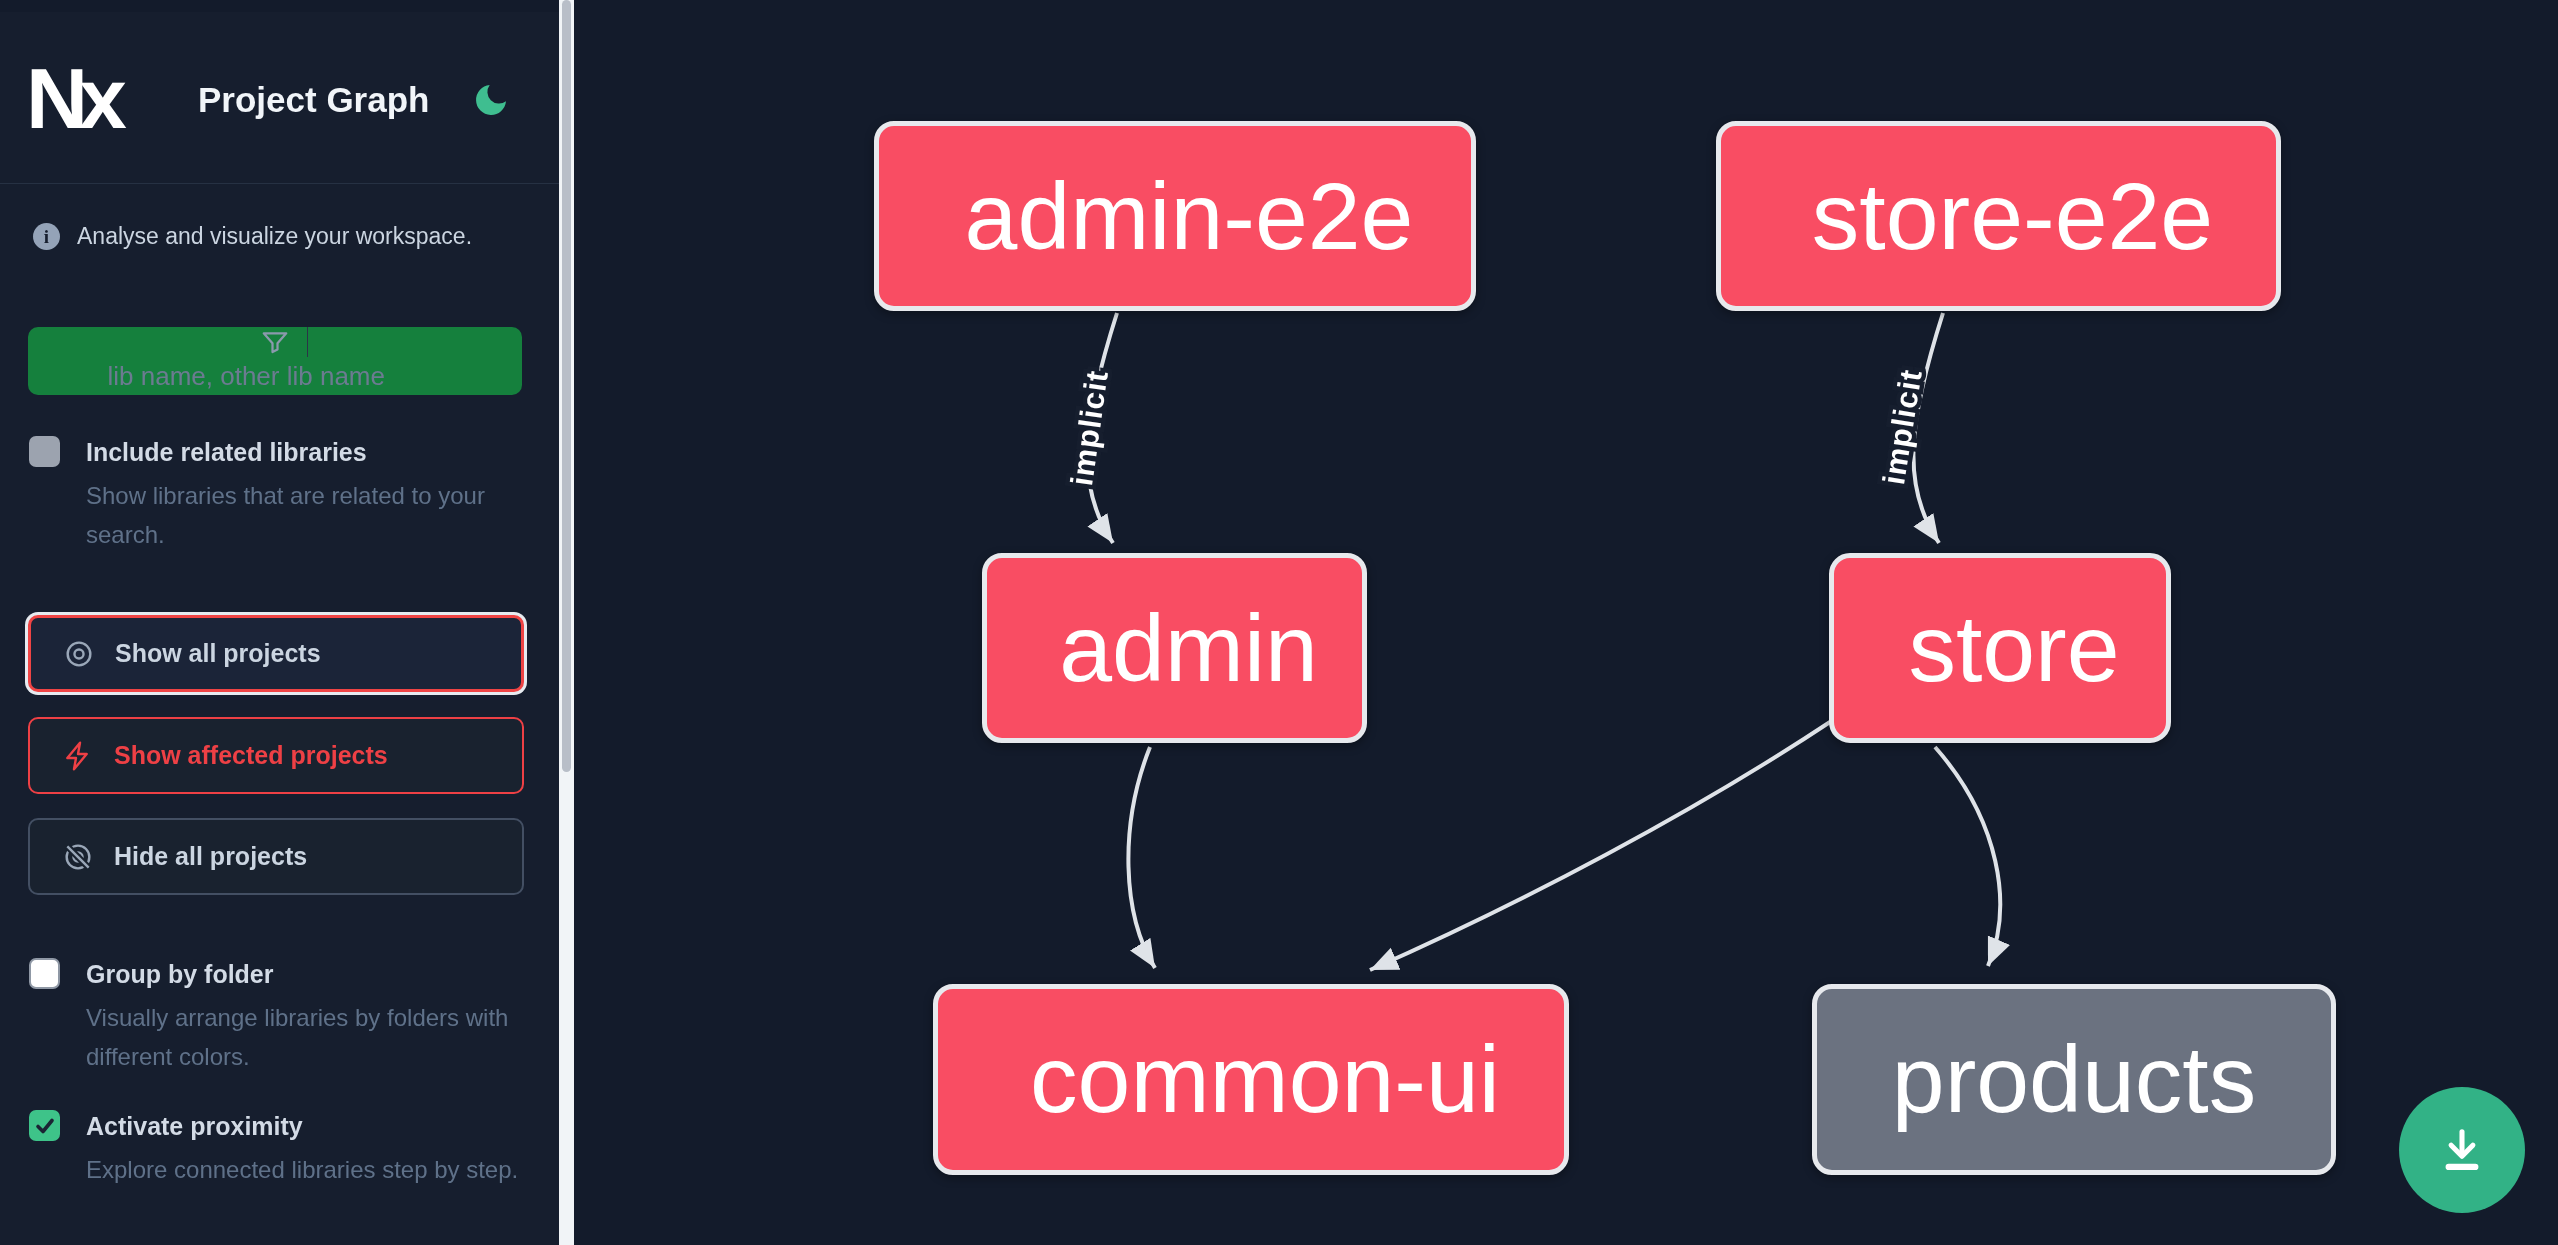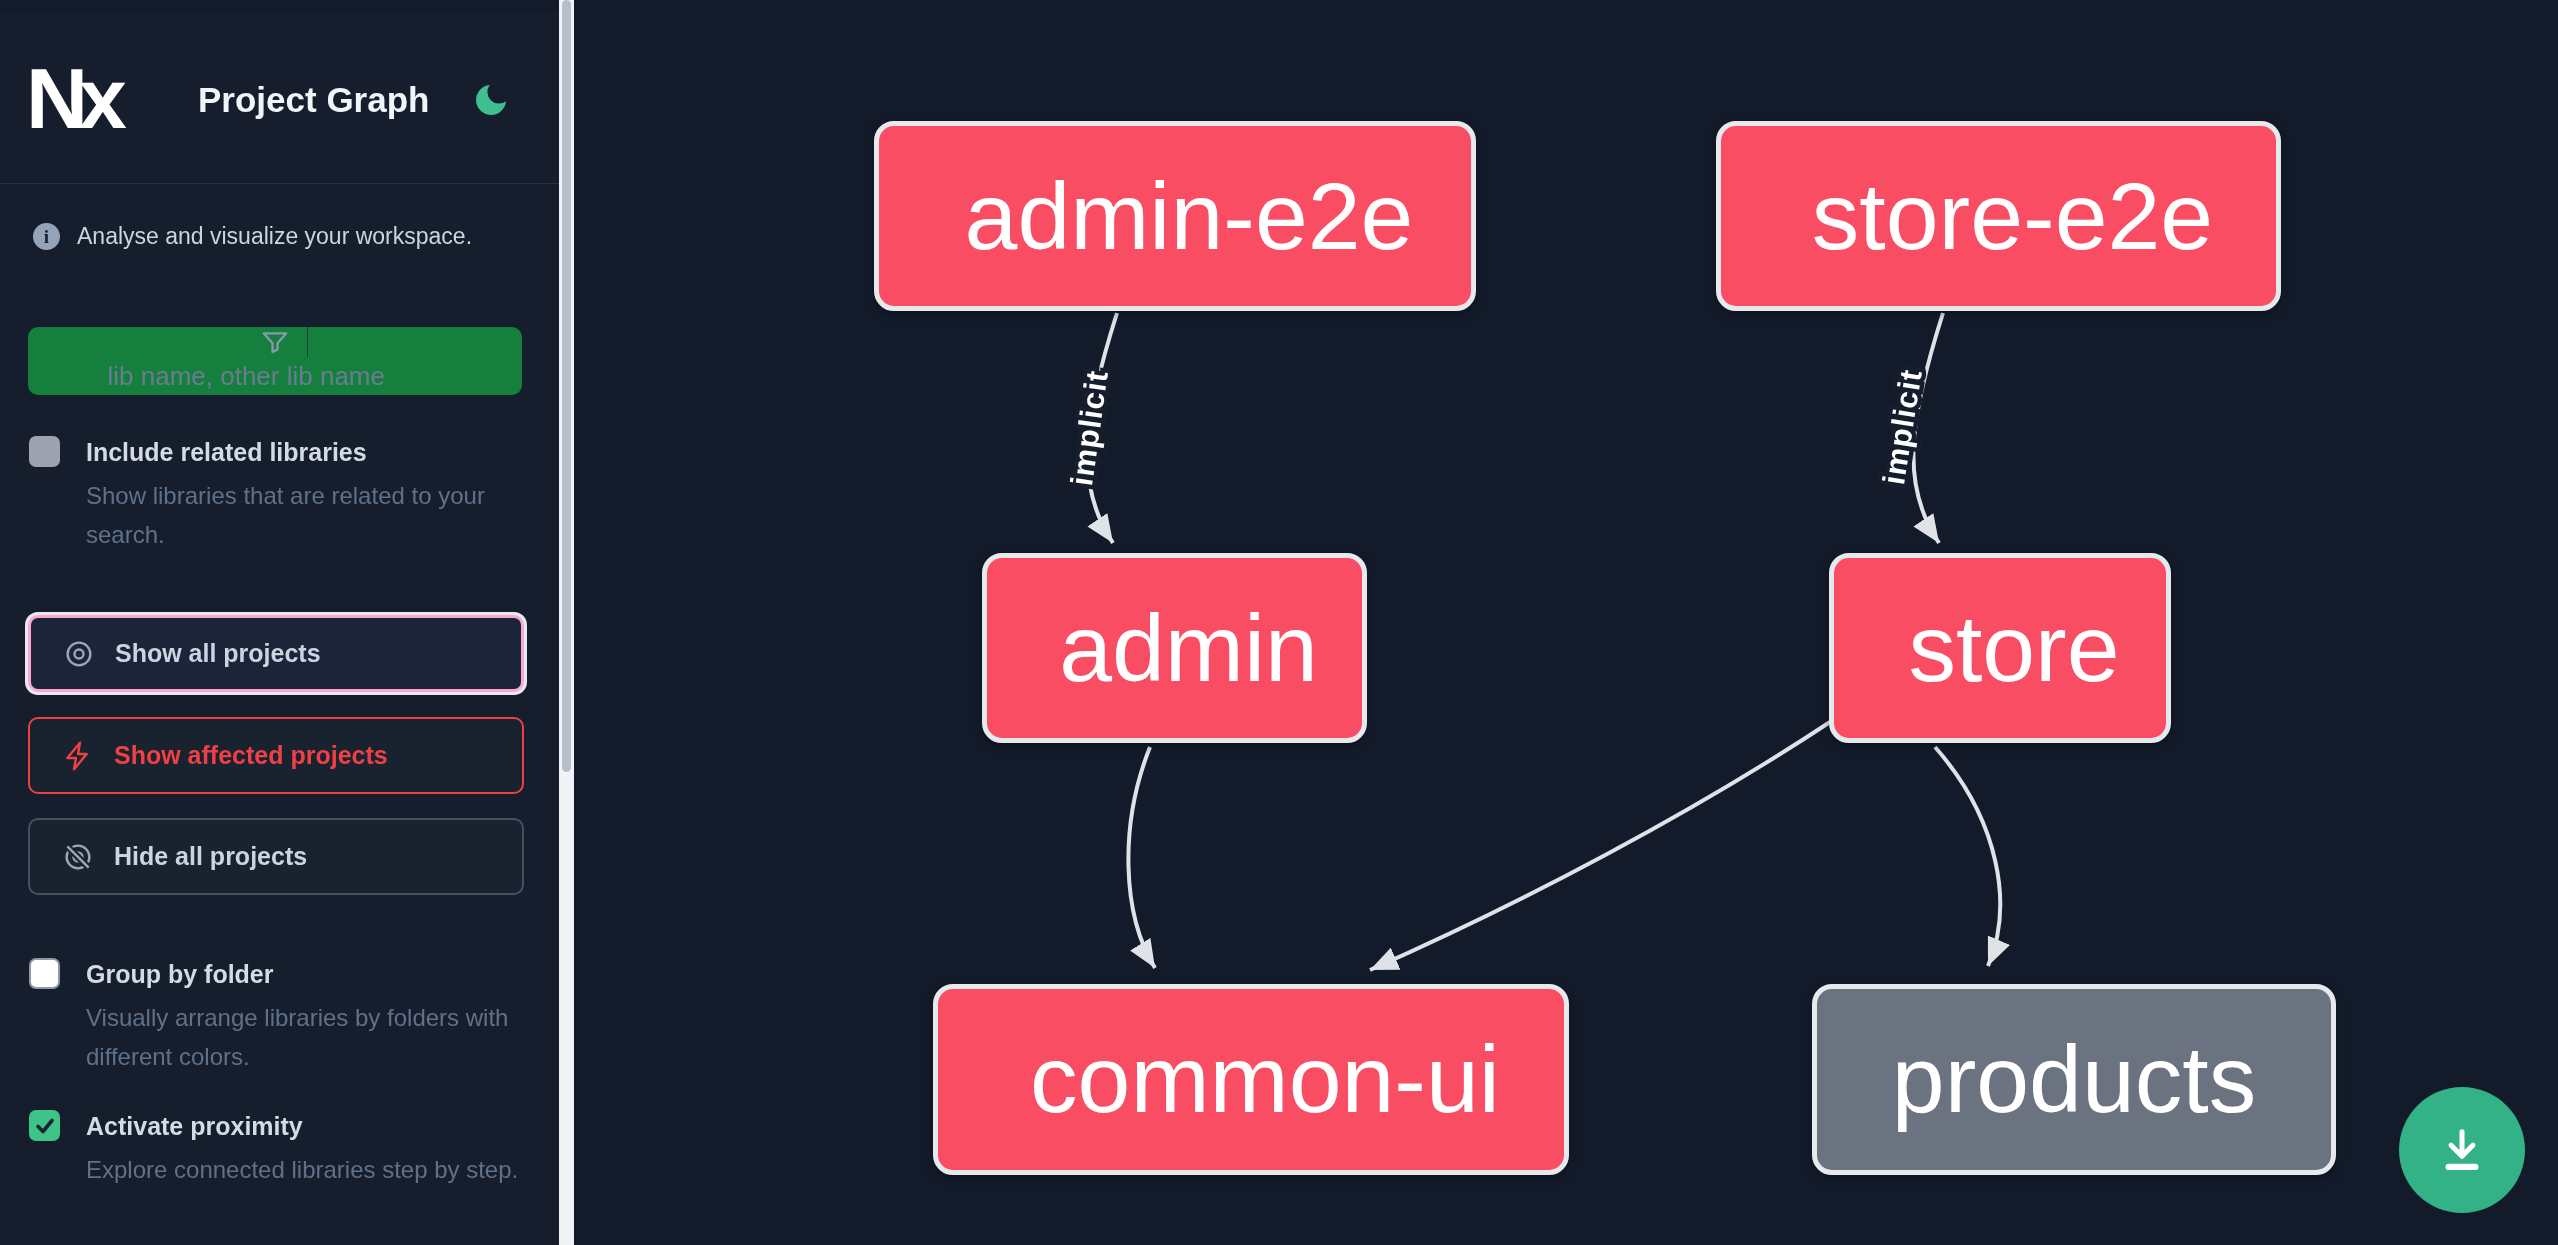--- a/index.html
+++ b/index.html
@@ -43,21 +43,21 @@
   .cb-green { background:#3ec389; display:flex; align-items:center; justify-content:center; }
   .check-label { position:absolute; left:57px; top:2px; font-size:25px;
     font-weight:600; color:#d3dbe6; white-space:nowrap; }
   .check-desc { position:absolute; left:57px; top:40px; width:436px;
     font-size:24px; line-height:39px; color:#5f7189; }
 
   .side-btn { position:absolute; left:28px; width:496px; height:77px;
     border-radius:10px; display:flex; align-items:center; gap:20px;
     padding-left:32px; cursor:pointer; background:#19222f; }
   .side-btn .lbl { font-size:25px; font-weight:600; color:#cbd5e1; }
-  .btn-show-all { top:603px; background:#1b2438; border:3px solid #f9a8d4;
+  .btn-show-all { top:603px; background:#1b2438; border:3px solid #ef4444;
     box-shadow:0 0 0 3px #e7ebf0; }
   .btn-affected { top:705px; border:2px solid #ee4045; }
   .btn-affected .lbl { color:#ee4045; }
   .btn-hide { top:806px; border:2px solid #434f63; }
 
   .segment-sliver { position:absolute; left:100px; top:1241px; width:283px;
     height:22px; background:#1e2838; border:2px solid #39465a;
     border-radius:10px 10px 0 0; display:flex; }
   .segment-sliver > div { flex:1; border-right:2px solid #39465a; }
   .segment-sliver > div:last-child { border-right:none; }
@@ -73,21 +73,21 @@
     background:#131b2b; }
   .edges-svg { position:absolute; left:0; top:0; }
   .gnode { position:absolute; border:5px solid #e7e9ed; border-radius:20px;
     display:flex; align-items:center; justify-content:center; color:#ffffff;
     font-size:95px; cursor:pointer; box-shadow:0 3px 10px rgba(0,0,0,0.35); }
   .n-pink { background:#f94d63;padding-left:28px; }
   .n-gray { background:#6b7280; }
   .node-admin-e2e { left:300px; top:121px; width:602px; height:190px; }
   .node-store-e2e { left:1142px; top:121px; width:565px; height:190px; }
   .node-admin     { left:408px; top:553px; width:385px; height:190px; }
-  .node-store     { left:1255px; top:553px; width:342px; height:190px; }
+  .node-store     { left:1255px; top:553px; width:342px; height:190px;border-radius:21px; }
   .node-common-ui { left:359px; top:984px; width:636px; height:191px; }
   .node-products  { left:1238px; top:984px; width:524px; height:191px; }
 
   .download-fab { position:absolute; left:1825px; top:1087px; width:126px;
     height:126px; border-radius:50%; background:#32b286; border:none;
     display:flex; align-items:center; justify-content:center; cursor:pointer; }
 </style>
 </head>
 <body>
 

